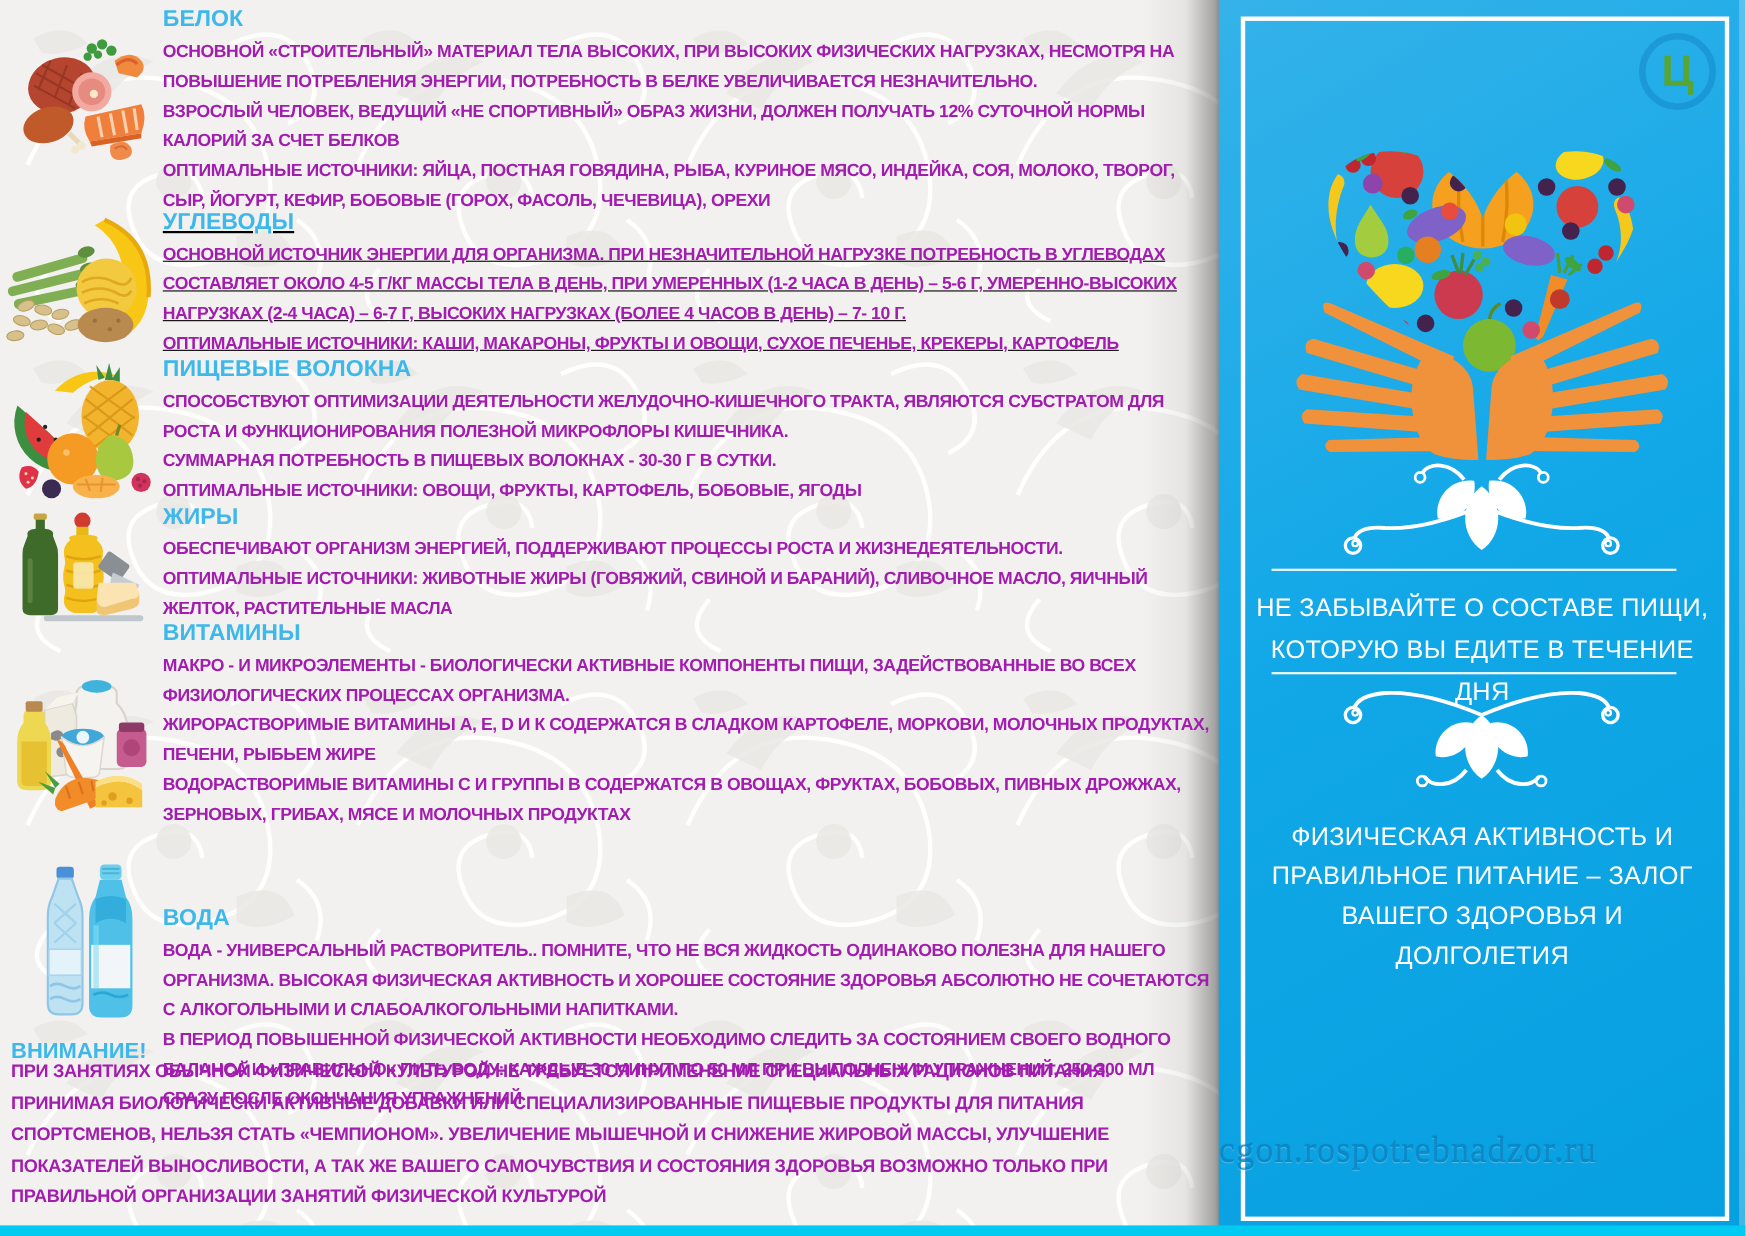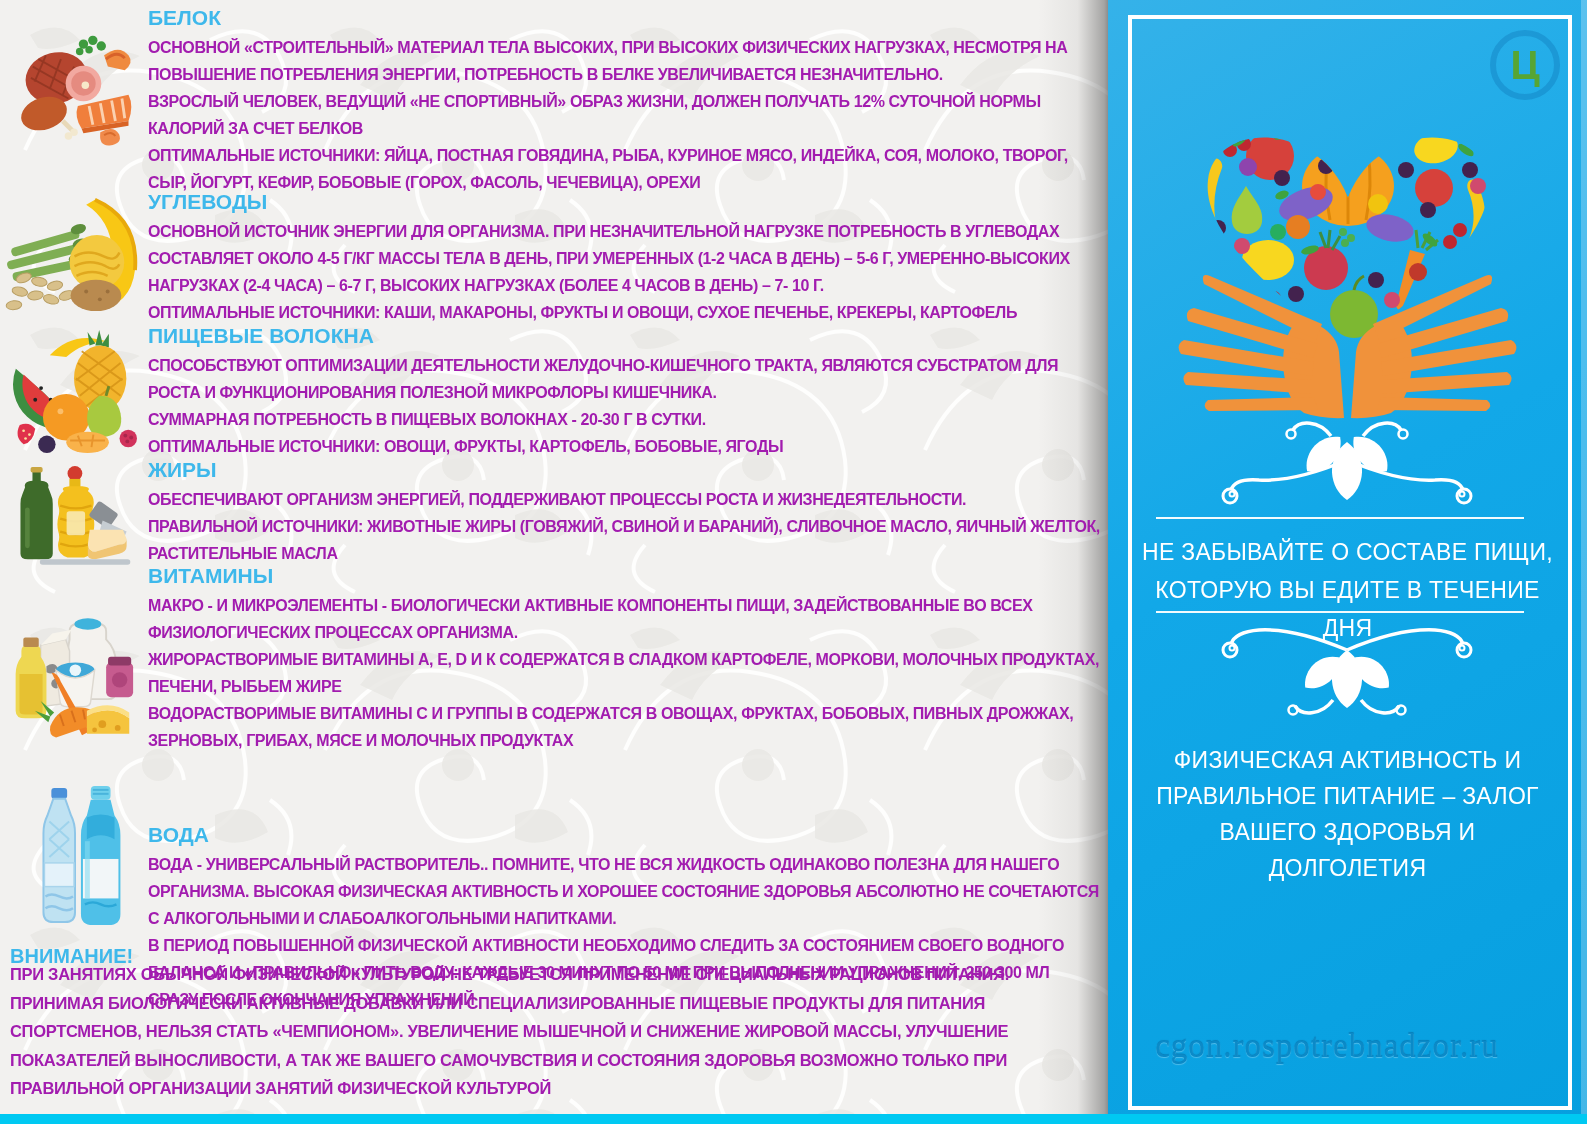--- a/index.html
+++ b/index.html
@@ -5,21 +5,21 @@
   html,body{margin:0;padding:0;}
   body{font-family:"Liberation Sans",sans-serif;background:#ffffff;}
   .page{position:relative;width:1587px;height:1124px;overflow:hidden;background:#F2F1EF;}
   .damask{position:absolute;left:0;top:0;width:1110px;height:1124px;}
   .fold-shadow{position:absolute;left:1038px;top:0;width:72px;height:1124px;
     background:linear-gradient(to right,rgba(80,80,80,0) 0%,rgba(80,80,80,0.08) 55%,rgba(70,70,70,0.45) 92%,rgba(55,55,55,0.6) 100%);}
   
   .sec{position:absolute;left:148px;width:952px;}
   .sec h2{margin:0 0 5px 0;font-size:21px;line-height:23px;color:#3EB8EB;font-weight:700;letter-spacing:0;}
   .sec p, .attention-body p{margin:0;font-size:16px;line-height:27px;font-weight:700;color:#a21caf;letter-spacing:-0.4px;}
-  .sec-0{top:6px;} .sec-1{top:190px;} .sec-2{top:324px;} .sec-3{top:458px;} .sec-4{top:564px;} .sec-5{top:790px;margin-top:33px;}
+  .sec-0{top:6px;} .sec-1{top:190px;text-decoration:underline;} .sec-2{top:324px;} .sec-3{top:458px;} .sec-4{top:564px;} .sec-5{top:790px;margin-top:33px;}
   .icon{position:absolute;}
   .icon svg{display:block;width:100%;height:100%;}
   .icon-protein{left:14px;top:30px;width:122px;height:122px;}
   .icon-carbs{left:2px;top:192px;width:142px;height:122px;}
   .icon-fiber{left:6px;top:328px;width:136px;height:126px;}
   .icon-fats{left:14px;top:464px;width:120px;height:112px;}
   .icon-vitamins{left:6px;top:608px;width:130px;height:135px;}
   .icon-water{left:26px;top:782px;width:102px;height:148px;}
   .attention-title{position:absolute;left:10px;top:944px;margin:0;font-size:20px;line-height:24px;color:#3EB8EB;font-weight:700;}
   .attention-body{position:absolute;left:10px;top:960px;width:1030px;}
@@ -32,21 +32,21 @@
   .logo{position:absolute;left:382px;top:30px;width:70px;height:70px;border-radius:50%;
     border:6px solid rgba(3,90,160,0.25);box-sizing:border-box;display:flex;align-items:center;justify-content:center;}
   .logo span{color:#57A534;font-size:40px;font-weight:700;line-height:1;}
   .panel-art{position:absolute;left:0;top:100px;width:479px;height:420px;}
   .sep{position:absolute;left:48px;width:368px;height:2px;background:rgba(255,255,255,0.95);}
   .sep-1{top:517px;} .sep-2{top:611px;}
   .panel-msg{position:absolute;left:30px;width:419px;text-align:center;color:#ffffff;font-weight:400;}
   .msg-top{top:533px;font-size:23px;line-height:38px;letter-spacing:0.3px;}
   .msg-bottom{top:742px;font-size:23px;line-height:36px;letter-spacing:0.3px;}
   .flourish2{position:absolute;left:0;top:622px;width:479px;height:120px;}
-  .watermark{position:absolute;left:0;top:1028px;width:438px;text-align:center;
+  .watermark{position:absolute;left:0;top:1028px;width:438px;
     font-family:"Liberation Serif",serif;font-size:33px;letter-spacing:1px;color:#0B86C4;opacity:0.85;
     text-shadow:0 1px 1px rgba(255,255,255,0.35), 0 -1px 1px rgba(0,60,110,0.4);}
   .bottom-bar{position:absolute;left:0;bottom:0;width:1587px;height:10px;background:#00C9F2;z-index:20;}
 </style>
 </head>
 <body>
 
 <div class="page">
 
   <svg class="damask" xmlns="http://www.w3.org/2000/svg">
@@ -301,28 +301,28 @@
 
   <section class="sec sec-1">
     <h2>УГЛЕВОДЫ</h2>
     <p>ОСНОВНОЙ ИСТОЧНИК ЭНЕРГИИ ДЛЯ ОРГАНИЗМА. ПРИ НЕЗНАЧИТЕЛЬНОЙ НАГРУЗКЕ ПОТРЕБНОСТЬ В УГЛЕВОДАХ СОСТАВЛЯЕТ ОКОЛО 4-5 Г/КГ МАССЫ ТЕЛА В ДЕНЬ, ПРИ УМЕРЕННЫХ (1-2 ЧАСА В ДЕНЬ) – 5-6 Г, УМЕРЕННО-ВЫСОКИХ НАГРУЗКАХ (2-4 ЧАСА) – 6-7 Г, ВЫСОКИХ НАГРУЗКАХ (БОЛЕЕ 4 ЧАСОВ В ДЕНЬ) – 7- 10 Г.</p>
     <p>ОПТИМАЛЬНЫЕ ИСТОЧНИКИ: КАШИ, МАКАРОНЫ, ФРУКТЫ И ОВОЩИ, СУХОЕ ПЕЧЕНЬЕ, КРЕКЕРЫ, КАРТОФЕЛЬ</p>
   </section>
 
   <section class="sec sec-2">
     <h2>ПИЩЕВЫЕ ВОЛОКНА</h2>
     <p>СПОСОБСТВУЮТ ОПТИМИЗАЦИИ ДЕЯТЕЛЬНОСТИ ЖЕЛУДОЧНО-КИШЕЧНОГО ТРАКТА, ЯВЛЯЮТСЯ  СУБСТРАТОМ ДЛЯ РОСТА И ФУНКЦИОНИРОВАНИЯ ПОЛЕЗНОЙ МИКРОФЛОРЫ КИШЕЧНИКА.</p>
-    <p>СУММАРНАЯ ПОТРЕБНОСТЬ В ПИЩЕВЫХ ВОЛОКНАХ - 20-30 Г В СУТКИ.</p>
+    <p>СУММАРНАЯ ПОТРЕБНОСТЬ В ПИЩЕВЫХ ВОЛОКНАХ - 30-30 Г В СУТКИ.</p>
     <p>ОПТИМАЛЬНЫЕ ИСТОЧНИКИ: ОВОЩИ, ФРУКТЫ, КАРТОФЕЛЬ, БОБОВЫЕ, ЯГОДЫ</p>
   </section>
 
   <section class="sec sec-3">
     <h2>ЖИРЫ</h2>
     <p>ОБЕСПЕЧИВАЮТ ОРГАНИЗМ ЭНЕРГИЕЙ, ПОДДЕРЖИВАЮТ ПРОЦЕССЫ РОСТА И ЖИЗНЕДЕЯТЕЛЬНОСТИ.</p>
-    <p>ПРАВИЛЬНОЙ ИСТОЧНИКИ: ЖИВОТНЫЕ ЖИРЫ (ГОВЯЖИЙ, СВИНОЙ И БАРАНИЙ), СЛИВОЧНОЕ МАСЛО, ЯИЧНЫЙ ЖЕЛТОК, РАСТИТЕЛЬНЫЕ МАСЛА</p>
+    <p>ОПТИМАЛЬНЫЕ ИСТОЧНИКИ: ЖИВОТНЫЕ ЖИРЫ (ГОВЯЖИЙ, СВИНОЙ И БАРАНИЙ), СЛИВОЧНОЕ МАСЛО, ЯИЧНЫЙ ЖЕЛТОК, РАСТИТЕЛЬНЫЕ МАСЛА</p>
   </section>
 
   <section class="sec sec-4">
     <h2>ВИТАМИНЫ</h2>
     <p>МАКРО - И МИКРОЭЛЕМЕНТЫ - БИОЛОГИЧЕСКИ АКТИВНЫЕ КОМПОНЕНТЫ ПИЩИ, ЗАДЕЙСТВОВАННЫЕ ВО ВСЕХ ФИЗИОЛОГИЧЕСКИХ ПРОЦЕССАХ ОРГАНИЗМА.</p>
     <p>ЖИРОРАСТВОРИМЫЕ ВИТАМИНЫ А, Е, D И К СОДЕРЖАТСЯ В СЛАДКОМ КАРТОФЕЛЕ, МОРКОВИ, МОЛОЧНЫХ ПРОДУКТАХ, ПЕЧЕНИ, РЫБЬЕМ ЖИРЕ</p>
     <p>ВОДОРАСТВОРИМЫЕ ВИТАМИНЫ С И ГРУППЫ В СОДЕРЖАТСЯ В ОВОЩАХ, ФРУКТАХ, БОБОВЫХ, ПИВНЫХ ДРОЖЖАХ, ЗЕРНОВЫХ, ГРИБАХ, МЯСЕ И МОЛОЧНЫХ ПРОДУКТАХ</p>
   </section>
 
   <section class="sec sec-5">

